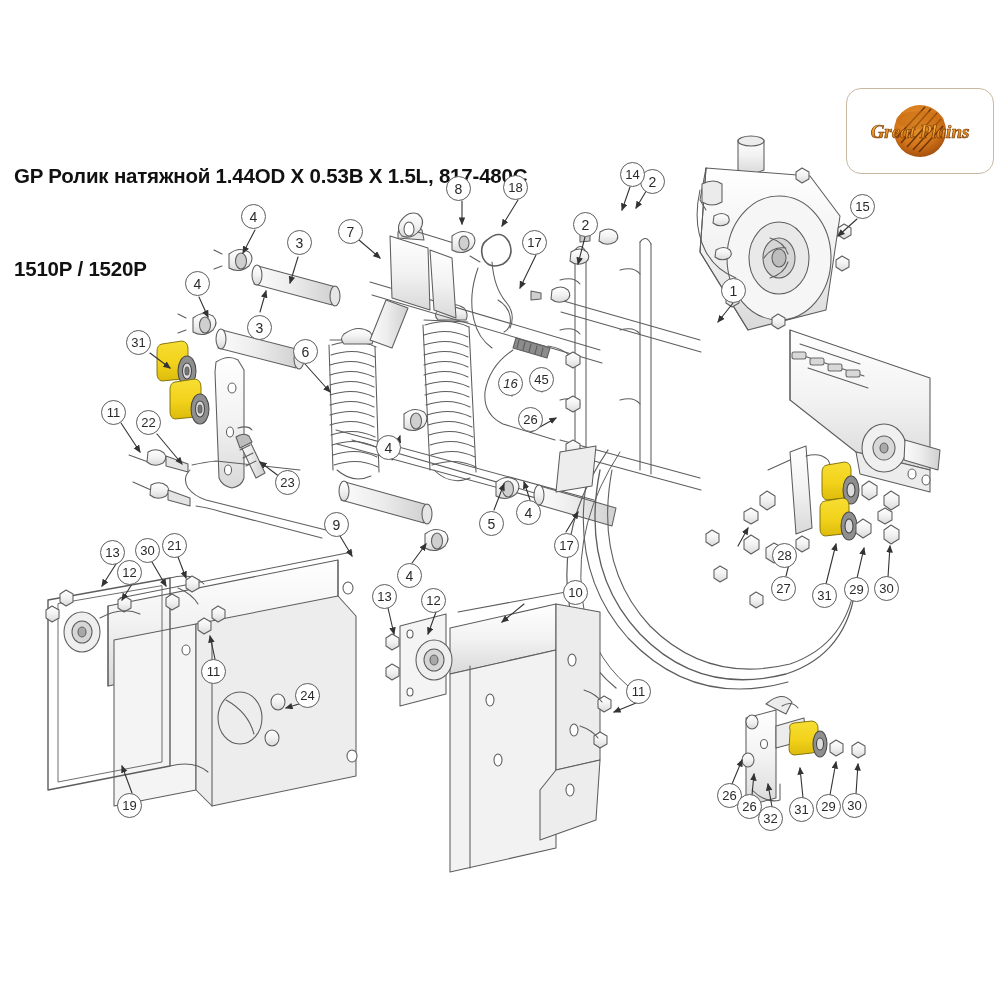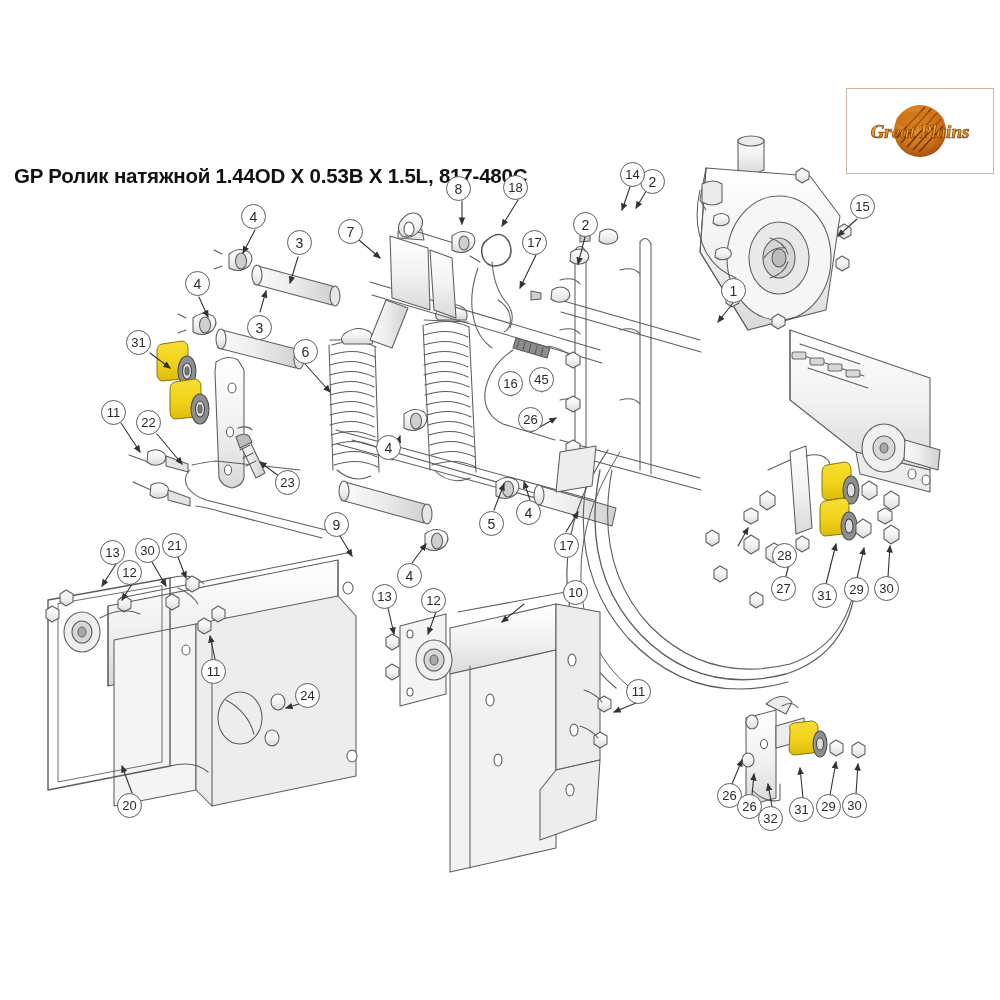--- a/index.html
+++ b/index.html
@@ -16,21 +16,21 @@
   .title-block{
     position:absolute;left:14px;top:98px;
     font-weight:bold;font-size:20.5px;color:#111;
     line-height:31px;letter-spacing:-0.2px;white-space:pre;
   }
   .title-line{display:block;}
 
   
   .logo-box{
     position:absolute;left:846px;top:88px;width:146px;height:84px;
-    border:1px solid #c8b9a0;border-radius:0;background:#fff;
+    border:1px solid #c8b9a0;border-radius:15px;background:#fff;
     box-shadow:0 0 0 0 transparent;
   }
   .logo-inner{position:absolute;inset:0;}
 
   
   .drawing{position:absolute;left:0;top:0;width:1000px;height:1000px;}
 
   
   .callout{
     position:absolute;
@@ -45,20 +45,21 @@
   }
   .callout.small{font-size:13px;}
 </style>
 </head>
 <body>
 
 <div id="page">
 
   <div class="title-block">
     <span class="title-line">GP Ролик натяжной 1.44OD X 0.53B X 1.5L, 817-480C</span>
+    <span class="title-line">1510P / 1520P</span>
   </div>
 
   <div class="logo-box">
     <svg class="logo-inner" viewBox="0 0 146 84">
       <defs>
         <radialGradient id="ballg" cx="45%" cy="35%" r="70%">
           <stop offset="0%" stop-color="#E89B33"></stop>
           <stop offset="60%" stop-color="#D4761A"></stop>
           <stop offset="100%" stop-color="#9C4A0C"></stop>
         </radialGradient>
@@ -500,25 +501,25 @@
       <div class="callout small" style="left: 515px; top: 580px; margin-left: 48px;">10</div>
       <div class="callout small" style="left: 101px; top: 400px;">11</div>
       <div class="callout small" style="left: 201px; top: 659px;">11</div>
       <div class="callout small" style="left: 626px; top: 679px;">11</div>
       <div class="callout small" style="left: 117px; top: 560px;">12</div>
       <div class="callout small" style="left: 421px; top: 588px;">12</div>
       <div class="callout small" style="left: 100px; top: 540px;">13</div>
       <div class="callout small" style="left: 372px; top: 584px;">13</div>
       <div class="callout small" style="left: 620px; top: 162px;">14</div>
       <div class="callout small" style="left: 850px; top: 194px;">15</div>
-      <div class="callout small" style="left: 498px; top: 371px;">16</div>
+      <div class="callout small" style="left: 498px; top: 371px; font-style: italic;">16</div>
       <div class="callout small" style="left: 522px; top: 230px;">17</div>
       <div class="callout small" style="left: 554px; top: 533px;">17</div>
       <div class="callout small" style="left: 503px; top: 175px;">18</div>
-      <div class="callout small" style="left: 117px; top: 793px;">20</div>
+      <div class="callout small" style="left: 117px; top: 793px;">19</div>
       <div class="callout small" style="left: 135px; top: 538px;">30</div>
       <div class="callout small" style="left: 162px; top: 533px;">21</div>
       <div class="callout small" style="left: 136px; top: 410px;">22</div>
       <div class="callout small" style="left: 275px; top: 470px;">23</div>
       <div class="callout small" style="left: 295px; top: 683px;">24</div>
       <div class="callout small" style="left: 529px; top: 367px;">45</div>
       <div class="callout small" style="left: 518px; top: 407px;">26</div>
       <div class="callout small" style="left: 717px; top: 783px;">26</div>
       <div class="callout small" style="left: 737px; top: 794px;">26</div>
       <div class="callout small" style="left: 771px; top: 576px;">27</div>

